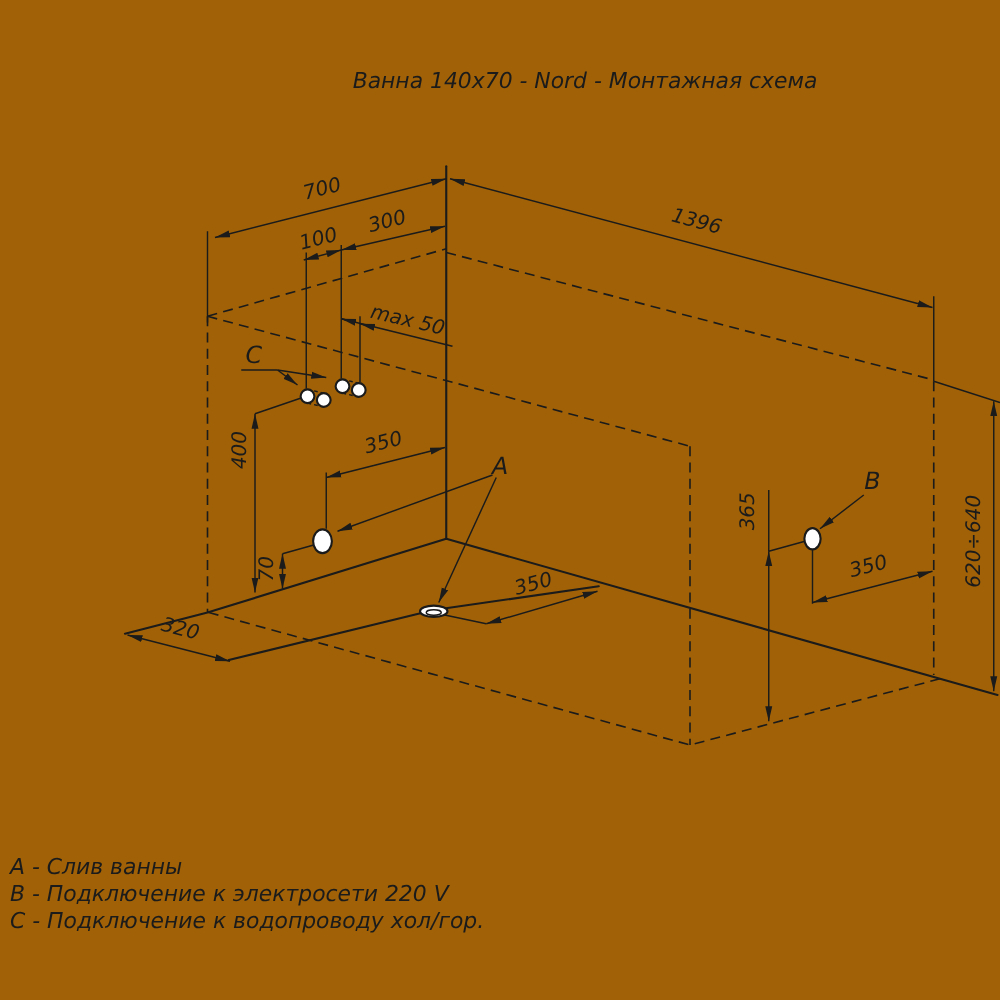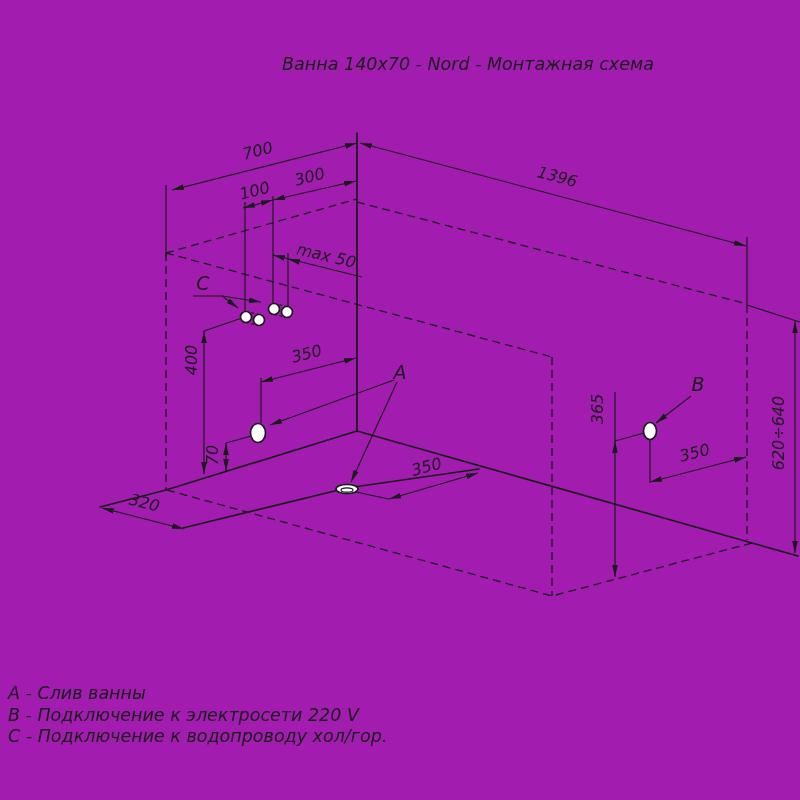--- a/index.html
+++ b/index.html
@@ -1,16 +1,16 @@
 <!DOCTYPE html>
 <html><head>
 <meta charset="utf-8">
 <style>
   html,body{margin:0;padding:0;background:#ffffff;}
-  #stage{position:relative;width:800px;height:800px;background:#a21caf;overflow:hidden;
+  #stage{position:relative;width:800px;height:800px;background:#a16207;overflow:hidden;
          font-family:"DejaVu Sans",sans-serif;}
   svg{position:absolute;left:0;top:0;}
   .s{stroke:#1b1b1b;stroke-width:1.7;fill:none;stroke-linecap:round;}
   .d{stroke:#1b1b1b;stroke-width:1.3;fill:none;stroke-dasharray:8 5;}
   .d2{stroke:#1b1b1b;stroke-width:1.2;fill:none;stroke-dasharray:3 2.4;}
   .m{stroke:#1b1b1b;stroke-width:1.15;fill:none;}
   .w{fill:#ffffff;}
   .t{font:italic 16px "DejaVu Sans",sans-serif;fill:#1b1b1b;text-anchor:middle;}
   .tl{font:italic 19px "DejaVu Sans",sans-serif;fill:#1b1b1b;text-anchor:middle;}
   .title{font:italic 17.5px "DejaVu Sans",sans-serif;fill:#1b1b1b;text-anchor:middle;}

